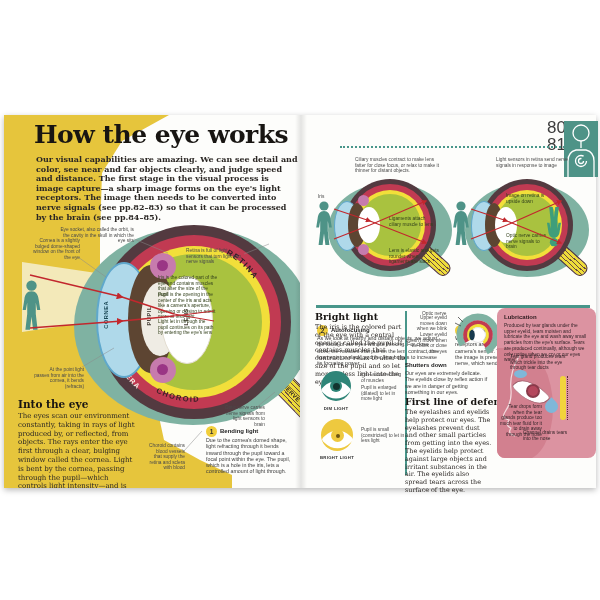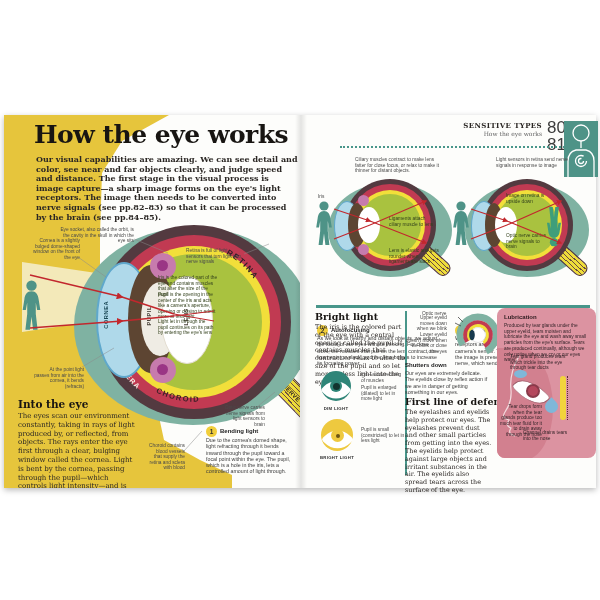--- a/index.html
+++ b/index.html
@@ -131,24 +131,20 @@
         <path d="M26,213 L118,206" marker-end="url(#arr)"></path>
             <path d="M118,206 L170,201"></path>
         <path d="M170,199 L210,206" stroke-width="1"></path>
             <path d="M170,201 L210,196" stroke-width="1"></path>
       </g>
     </svg>
   </div>
 
   <div class="abs" style="left:296px;top:0;width:296px;height:373px;">
 
-    <div class="abs" style="left:124px;top:7px;width:118px;text-align:right;">
-      <div style="font:bold 7px/8px 'DejaVu Serif',serif;letter-spacing:.4px;">SENSITIVE TYPES</div>
-      <div style="font:6px/7px 'DejaVu Serif',serif;color:#666;">How the eye works</div>
-    </div>
     <div class="abs" style="left:247px;top:4px;font:17px/1 'Liberation Sans',sans-serif;color:#3c3c3c;">80 / 81</div>
     <div class="abs" style="left:40px;top:31px;width:248px;border-top:2px dotted #48968A;"></div>
     <div class="abs" style="left:264px;top:6px;width:34px;height:56px;background:#4E9387;">
       <svg width="34" height="56" viewBox="0 0 34 56" style="stroke:#fff;fill:none;stroke-width:1.3;">
         <circle cx="17" cy="12" r="8"></circle>
             <path d="M17,20 V27"></path>
         <path d="M4,56 V40 Q4,31 12,29 H22 Q30,31 30,40 V56"></path>
         <circle cx="17" cy="40" r="5.5" stroke-dasharray="28 6"></circle>
             <circle cx="17" cy="40" r="2.5" stroke-dasharray="12 4"></circle>
       </svg>

